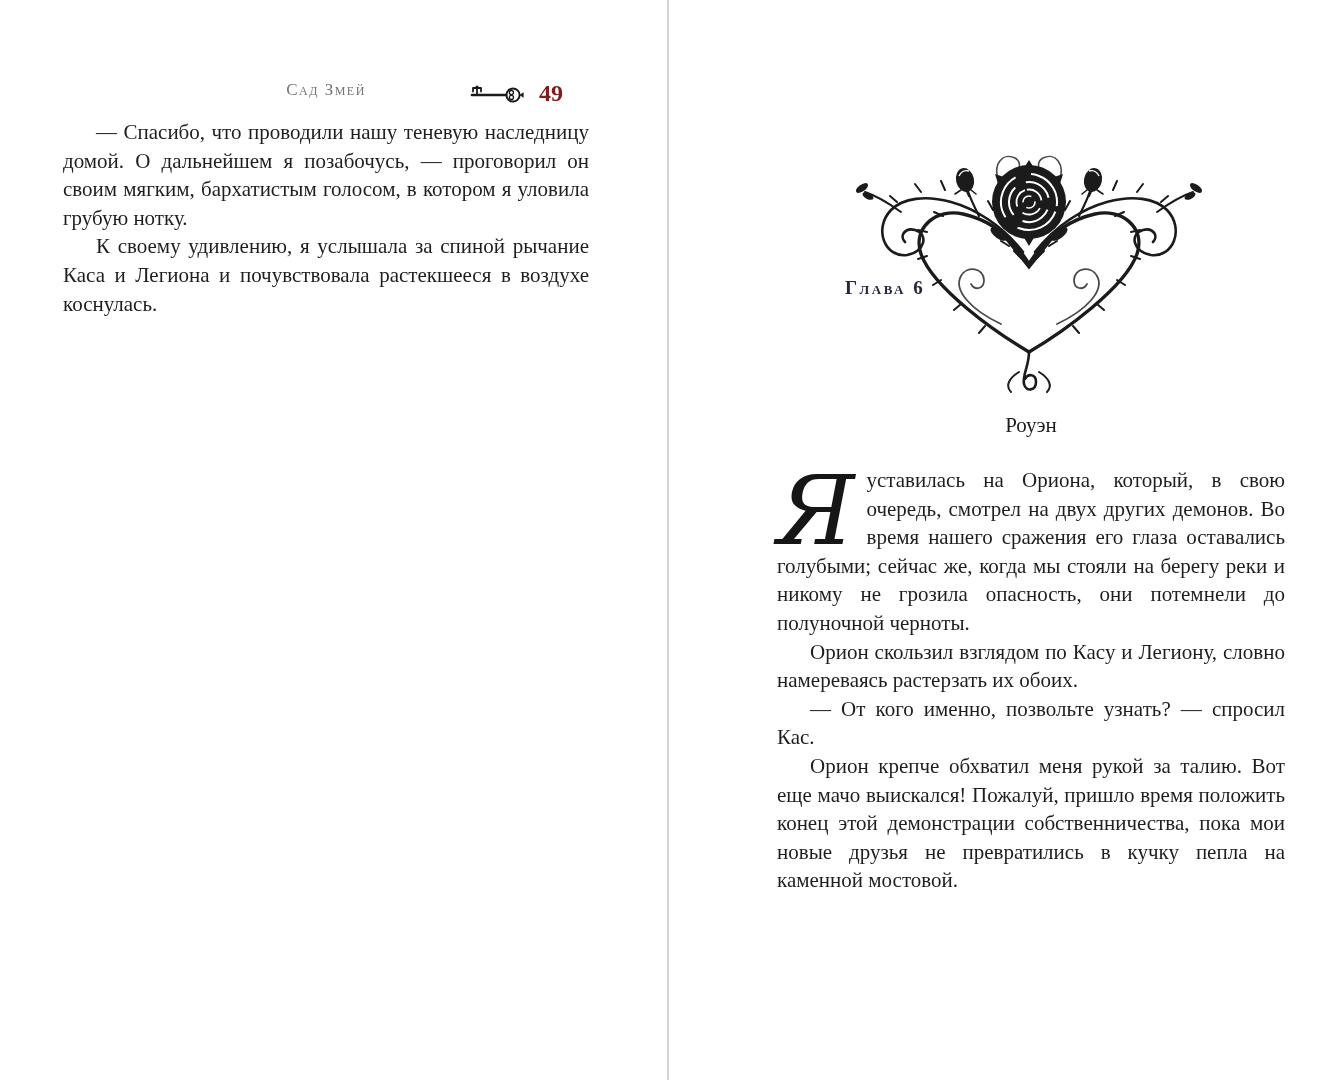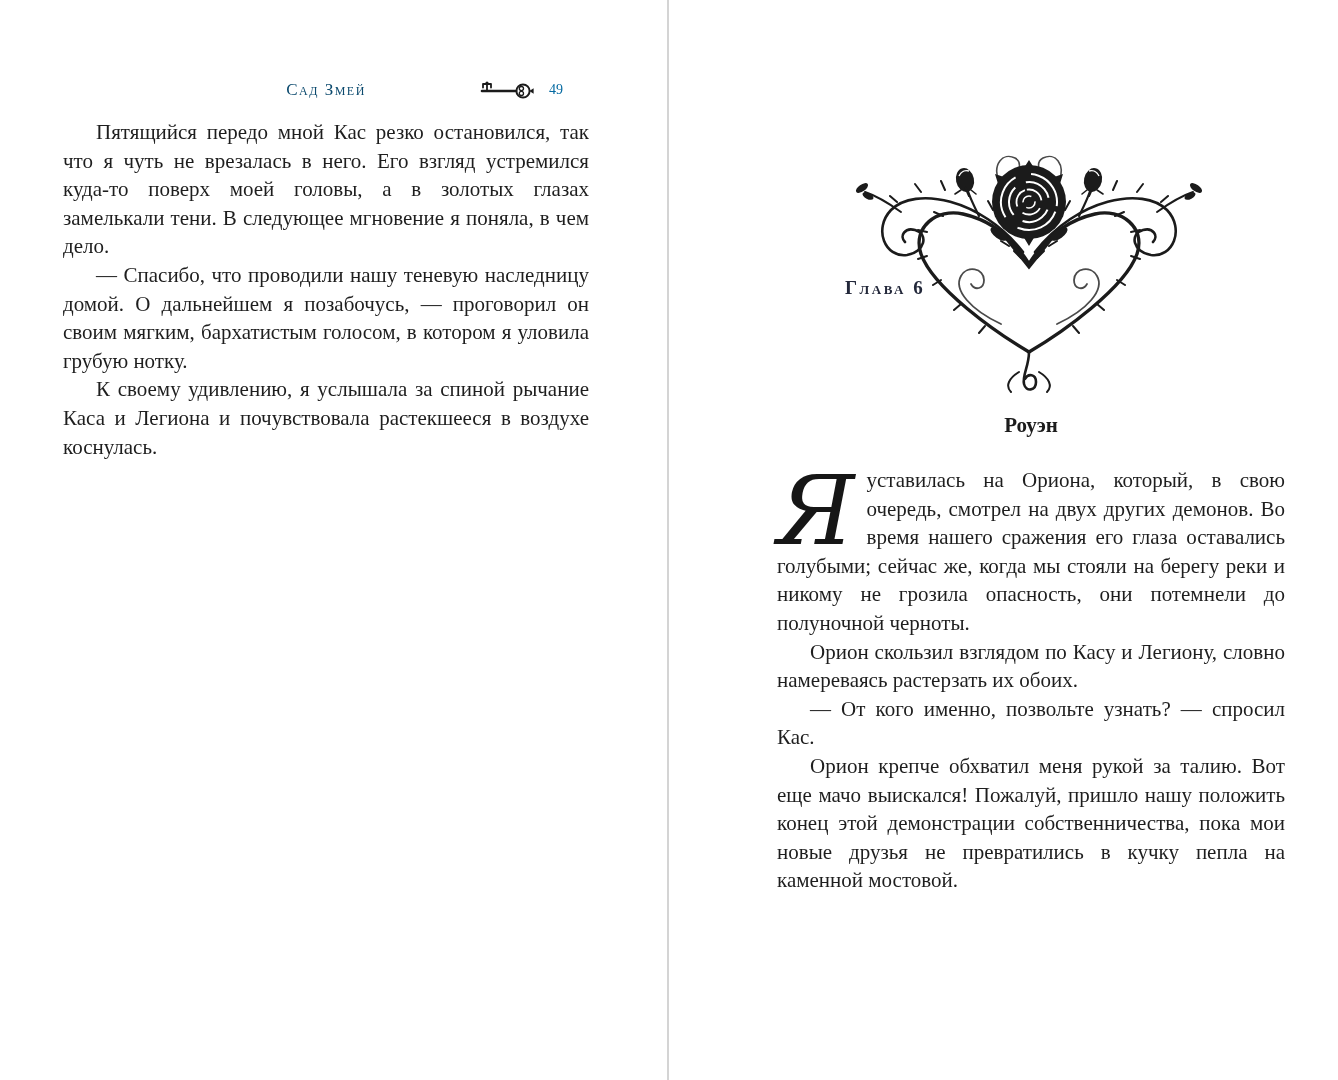--- a/index.html
+++ b/index.html
@@ -7,40 +7,40 @@
     width:1338px;height:1080px;background:#ffffff;position:relative;
     font-family:"Liberation Serif","DejaVu Serif",serif;color:#1e1e1e;
     -webkit-font-smoothing:antialiased;overflow:hidden;
   }
   .divider{position:absolute;left:667px;top:0;width:2px;height:1080px;background:#d4d4d4;}
 
   
   .running-head{position:absolute;left:63px;top:80px;width:526px;height:24px;}
   .running-title{
     position:absolute;left:0;right:0;text-align:center;
-    font-variant:small-caps;font-size:17px;letter-spacing:1.5px;color:#0c4a6e;
+    font-variant:small-caps;font-size:17px;letter-spacing:1.5px;color:#737373;
   }
   .head-right{position:absolute;right:26px;top:0;display:flex;align-items:center;gap:14px;}
   .key-icon{display:inline-block;}
-  .page-num{font-size:14px;color:#0369a1;}
+  .page-num{font-size:24px;color:#7f1d1d;font-weight:bold;}
 
   .body-text{position:absolute;text-align:justify;font-size:21px;line-height:28.6px;}
   .body-text p{margin:0;text-indent:33px;}
   #left-body{left:63px;top:118px;width:526px;}
 
   
   .ornament-wrap{position:absolute;left:845px;top:146px;width:368px;height:250px;}
   .ornament-wrap svg{position:absolute;left:0;top:0;}
   .chapter-label{
     position:absolute;left:0;right:0;top:131px;text-align:left;
     font-size:19px;letter-spacing:2.5px;color:#23283a;font-variant:small-caps;font-weight:bold;
   }
   .section-heading{
     position:absolute;left:777px;top:413px;width:508px;text-align:center;
-    font-weight:bold;font-size:21px;color:#1c1c1c;
+    font-weight:normal;font-size:21px;color:#1c1c1c;
   }
   #right-body{left:777px;top:466px;width:508px;}
   #right-body p.opening{text-indent:0;}
   .drop-cap{
     float:left;font-style:italic;font-size:96px;line-height:78px;
     padding:6px 12px 0 0;color:#161616;font-family:"DejaVu Serif",serif;
   }
   .stroke{fill:none;stroke:#1b1b1b;stroke-linecap:round;}
   .thin{fill:none;stroke:#4a4a4a;stroke-linecap:round;}
   .ink{fill:#1b1b1b;}
@@ -61,21 +61,20 @@
         <circle class="stroke" cx="44" cy="11" r="6.6" stroke-width="2"></circle>
         <circle class="stroke" cx="42.4" cy="8.6" r="2.1" stroke-width="1.3"></circle>
         <circle class="stroke" cx="42.4" cy="13.4" r="2.1" stroke-width="1.3"></circle>
         <path class="ink" d="M50.4,11 l4.2,-2.8 v5.6 z"></path>
       </svg>
       <span class="page-num">49</span>
     </span>
   </div>
 
   <div id="left-body" class="body-text">
-    <p>Пятящийся передо мной Кас резко остановился, так что я чуть не врезалась в него. Его взгляд устремился куда-то поверх моей головы, а в золотых глазах замелькали тени. В следующее мгновение я поняла, в чем дело.</p>
     <p>— Спасибо, что проводили нашу теневую наследницу домой. О дальнейшем я позабочусь, — проговорил он своим мягким, бархатистым голосом, в котором я уловила грубую нотку.</p>
     <p>К своему удивлению, я услышала за спиной рычание Каса и Легиона и почувствовала растекшееся в воздухе коснулась.</p>
   </div>
 </div>
 
 <div>
 
   <div class="ornament-wrap">
     <svg width="368" height="250" viewBox="0 0 360 250">
       <defs>
@@ -129,15 +128,15 @@
 
   <div class="section-heading">Роуэн</div>
 
   <div id="right-body" class="body-text">
     <p class="opening">
       <span class="drop-cap">Я</span>
       <span>уставилась на Ориона, который, в свою очередь, смотрел на двух других демонов. Во время нашего сражения его глаза оставались голубыми; сейчас же, когда мы стояли на берегу реки и никому не грозила опасность, они потемнели до полуночной черноты.</span>
     </p>
     <p>Орион скользил взглядом по Касу и Легиону, словно намереваясь растерзать их обоих.</p>
     <p>— От кого именно, позвольте узнать? — спросил Кас.</p>
-    <p>Орион крепче обхватил меня рукой за талию. Вот еще мачо выискался! Пожалуй, пришло нашу положить конец этой демонстрации собственничества, пока мои новые друзья не превратились в кучку пепла на каменной мостовой.</p>
+    <p>Орион крепче обхватил меня рукой за талию. Вот еще мачо выискался! Пожалуй, пришло время положить конец этой демонстрации собственничества, пока мои новые друзья не превратились в кучку пепла на каменной мостовой.</p>
   </div>
 </div>
 
 </body></html>

